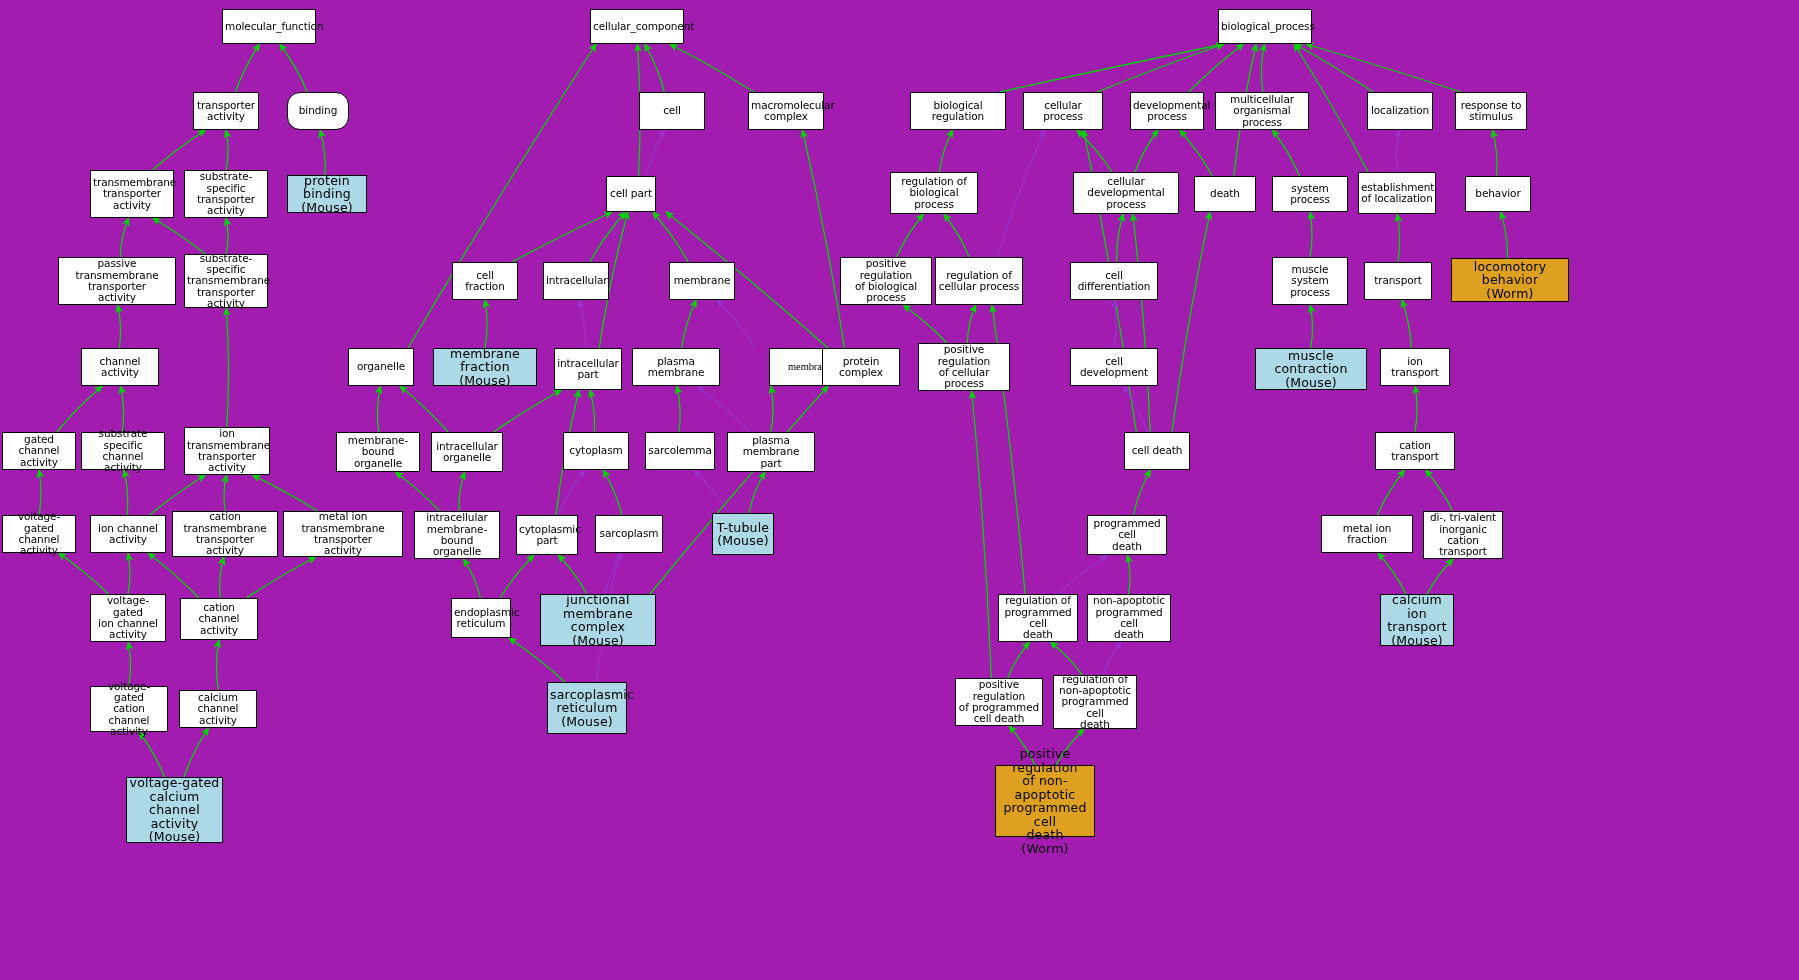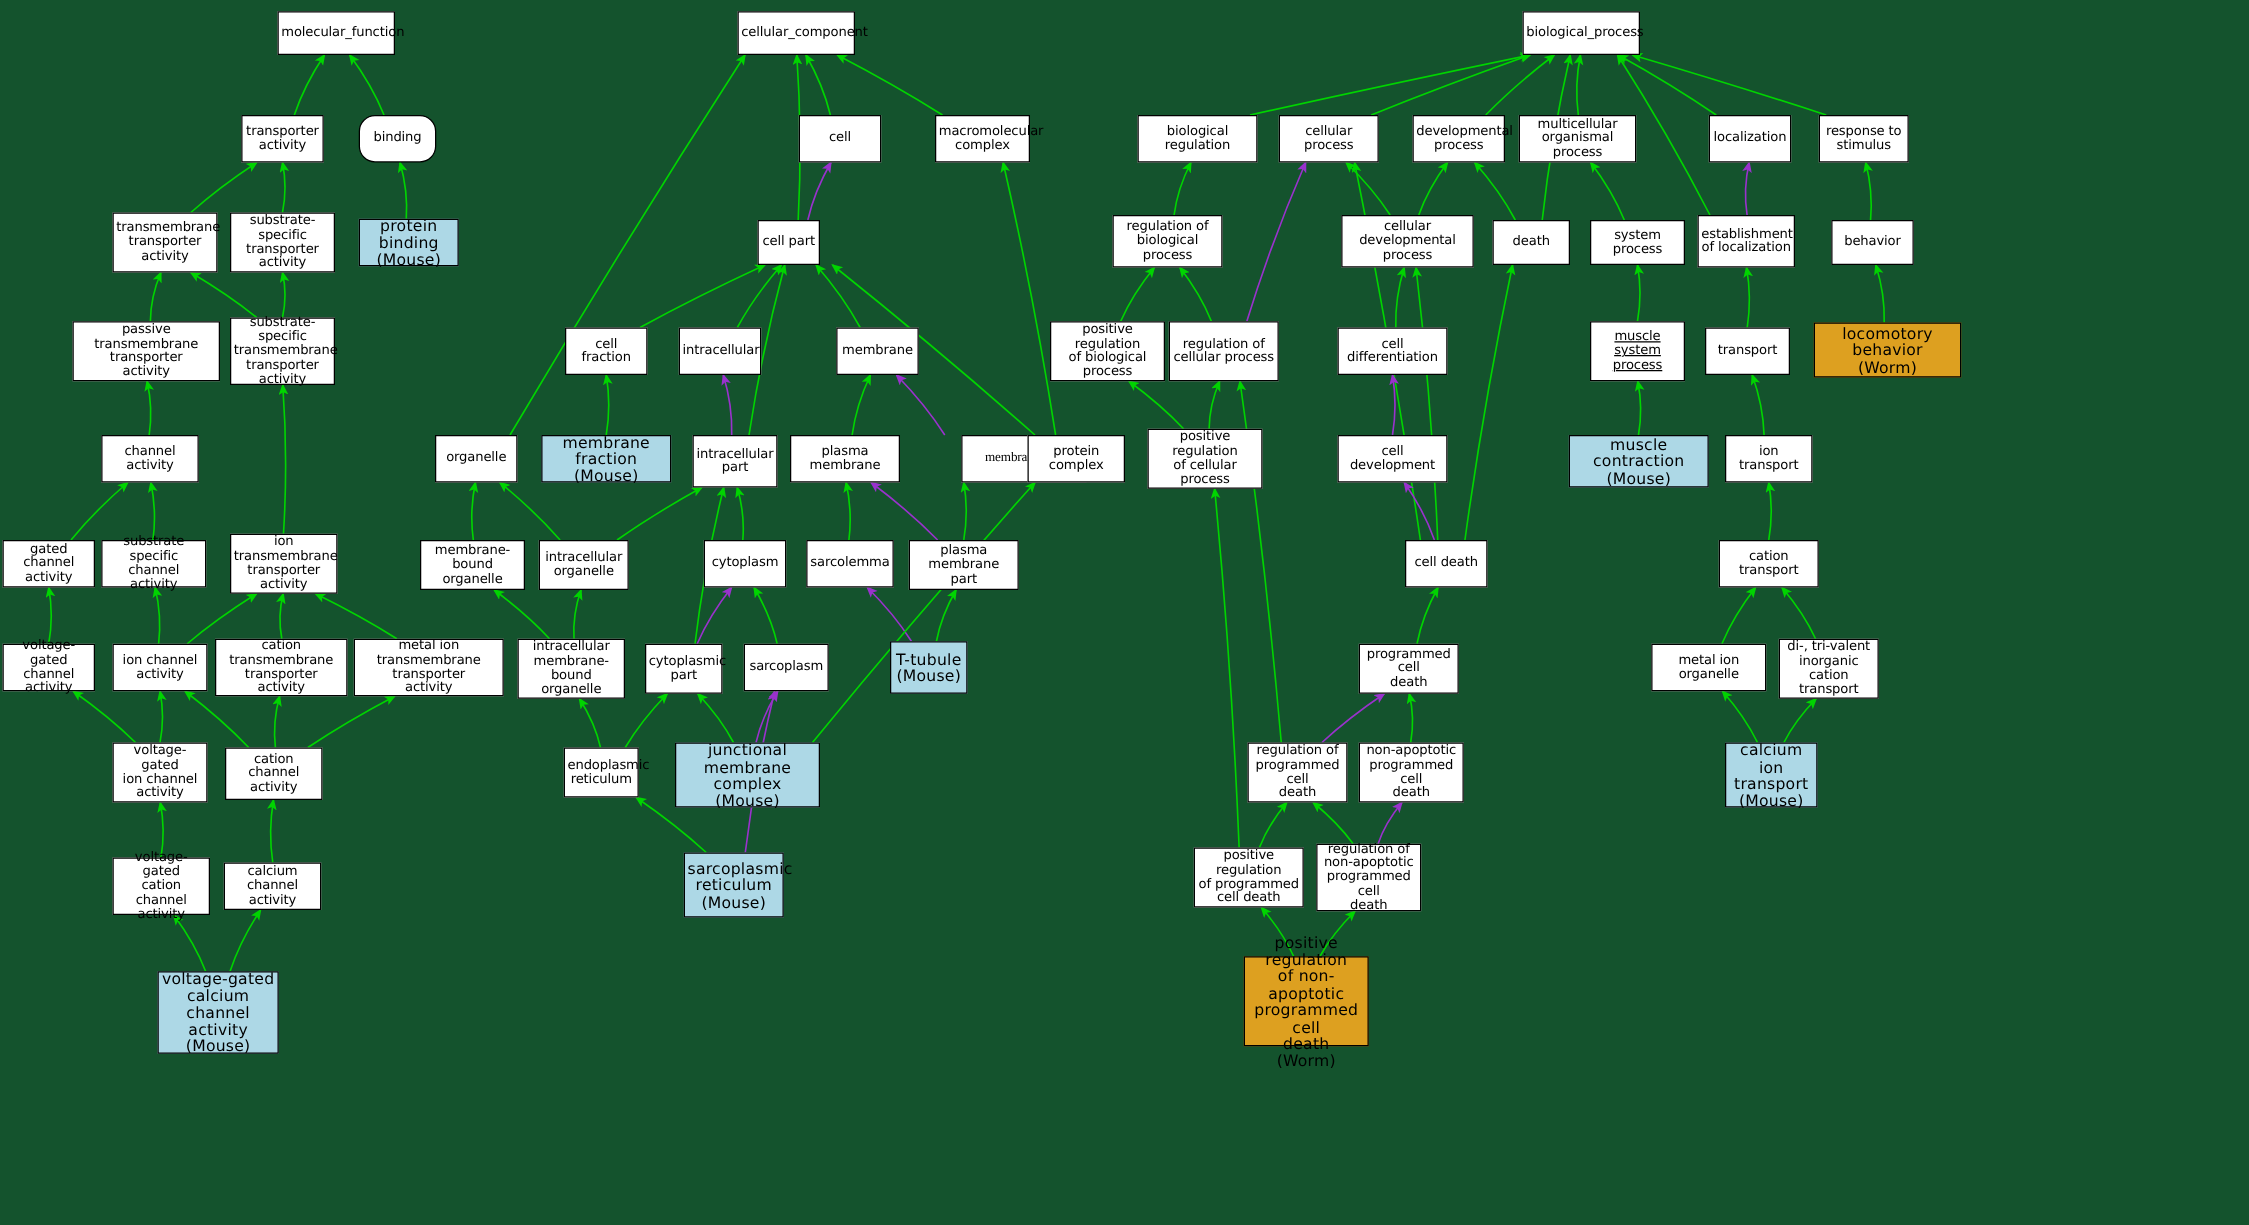--- a/index.html
+++ b/index.html
@@ -1,19 +1,19 @@
 <!DOCTYPE html>
 <html><head>
 <meta charset="utf-8">
 <style>
   html,body{margin:0;padding:0;background:#ffffff;}
   #canvas{
     position:relative;
     width:1799px;height:980px;
-    background:#14532d;
+    background:#a21caf;
     font-family:"DejaVu Sans","Liberation Sans",sans-serif;
     overflow:hidden;
   }
   #edges{position:absolute;left:0;top:0;width:1799px;height:980px;}
   .node{
     position:absolute;
     box-sizing:border-box;
     border:1px solid #000000;
     background:#ffffff;
     display:flex;
@@ -332,21 +332,21 @@
     </div>
     <div class="node" style="left: 840px; top: 257px; width: 92px; height: 48px;">
       <span>positive regulation<br>of biological<br>process</span>
     </div>
     <div class="node" style="left: 935px; top: 257px; width: 88px; height: 48px;">
       <span>regulation of<br>cellular process</span>
     </div>
     <div class="node" style="left: 1070px; top: 262px; width: 88px; height: 38px;">
       <span>cell differentiation</span>
     </div>
-    <div class="node" style="left: 1272px; top: 257px; width: 76px; height: 48px; text-decoration: underline;">
+    <div class="node" style="left: 1272px; top: 257px; width: 76px; height: 48px;">
       <span>muscle system<br>process</span>
     </div>
     <div class="node" style="left: 1364px; top: 262px; width: 68px; height: 38px;">
       <span>transport</span>
     </div>
     <div class="node orange" style="left: 1451px; top: 258px; width: 118px; height: 44px;">
       <span>locomotory behavior<br>(Worm)</span>
     </div>
     <div class="node" style="left: 918px; top: 343px; width: 92px; height: 48px;">
       <span>positive regulation<br>of cellular<br>process</span>
@@ -363,21 +363,21 @@
     <div class="node" style="left: 1124px; top: 432px; width: 66px; height: 38px;">
       <span>cell death</span>
     </div>
     <div class="node" style="left: 1375px; top: 432px; width: 80px; height: 38px;">
       <span>cation transport</span>
     </div>
     <div class="node" style="left: 1087px; top: 515px; width: 80px; height: 40px;">
       <span>programmed cell<br>death</span>
     </div>
     <div class="node" style="left: 1321px; top: 515px; width: 92px; height: 38px;">
-      <span>metal ion organelle</span>
+      <span>metal ion fraction</span>
     </div>
     <div class="node" style="left: 1423px; top: 511px; width: 80px; height: 48px;">
       <span>di-, tri-valent<br>inorganic cation<br>transport</span>
     </div>
     <div class="node" style="left: 998px; top: 594px; width: 80px; height: 48px;">
       <span>regulation of<br>programmed cell<br>death</span>
     </div>
     <div class="node" style="left: 1087px; top: 594px; width: 84px; height: 48px;">
       <span>non-apoptotic<br>programmed cell<br>death</span>
     </div>

